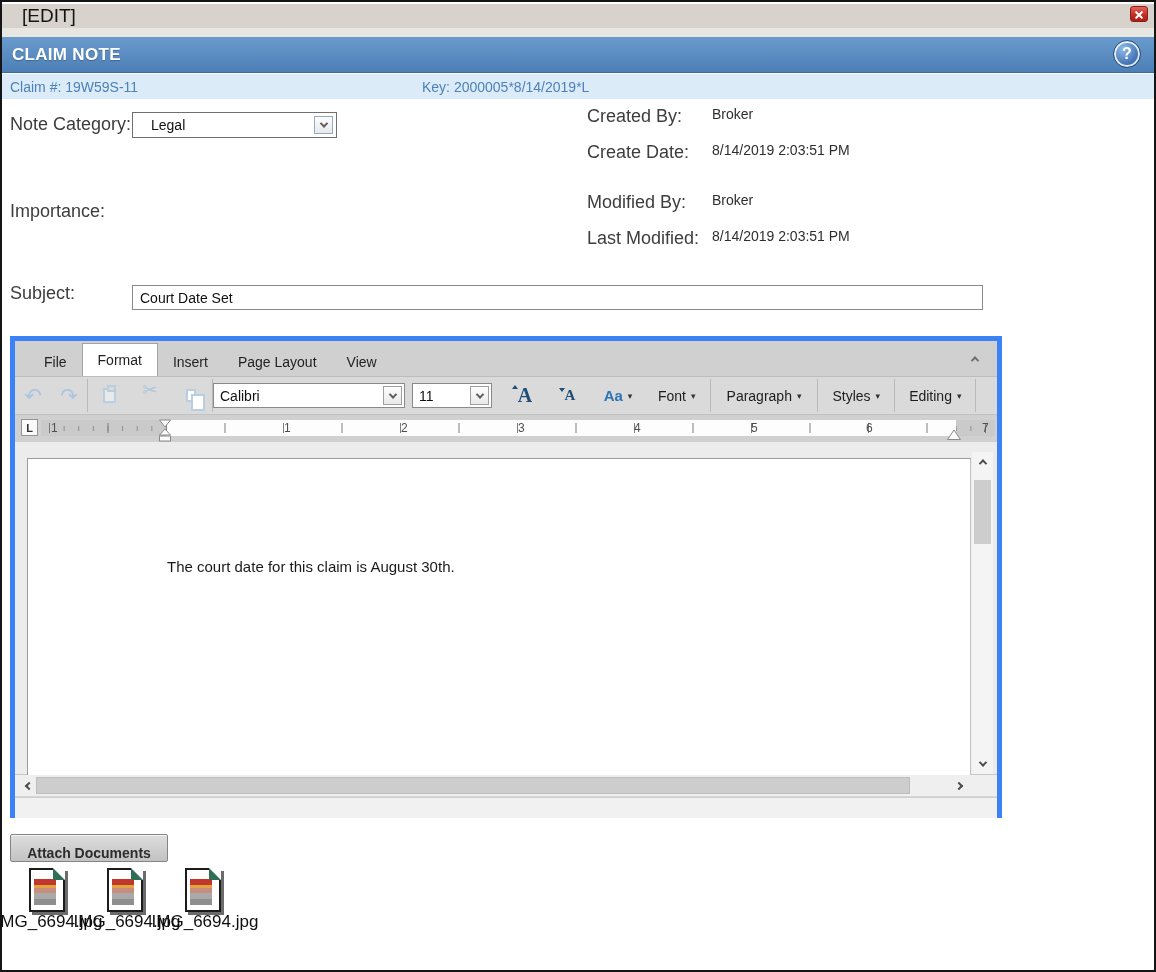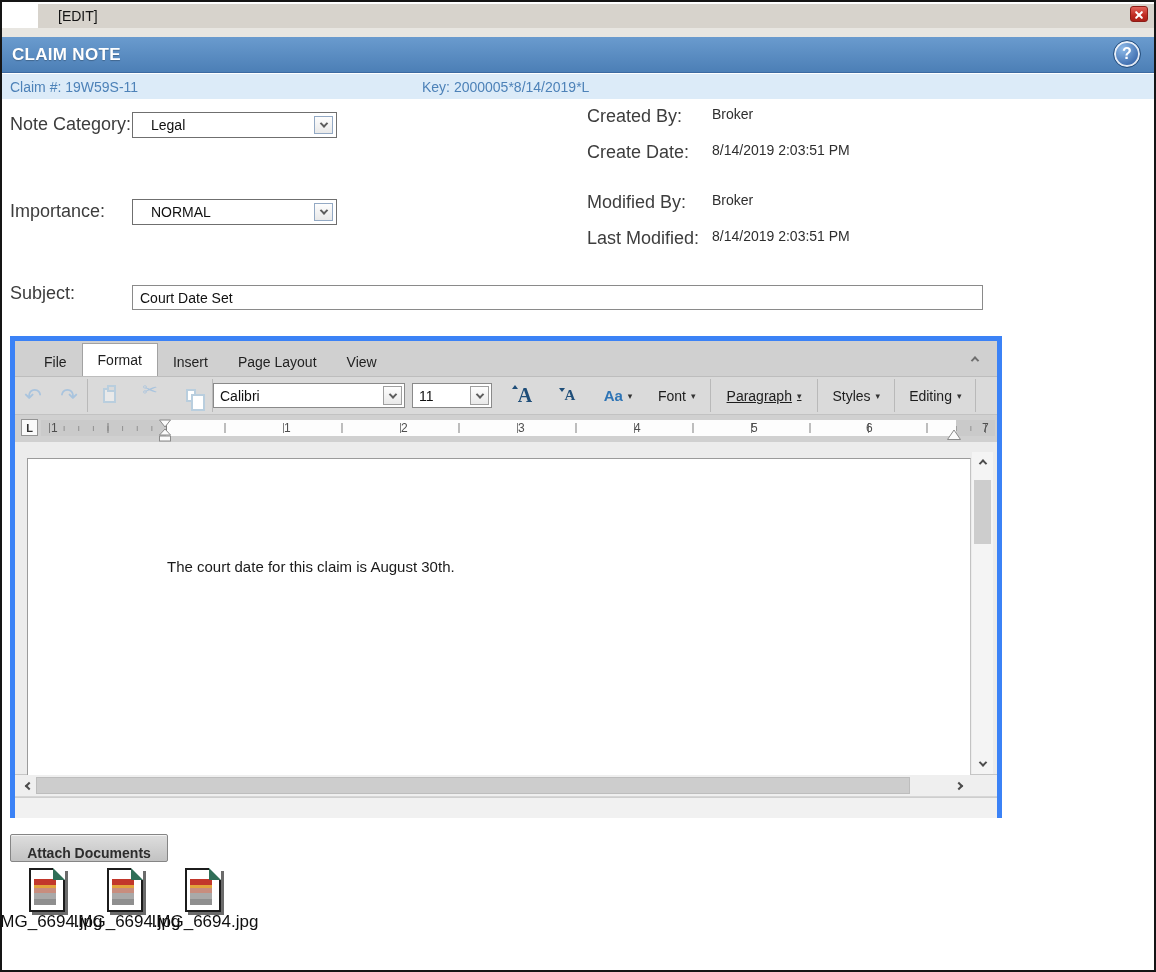--- a/index.html
+++ b/index.html
@@ -2,21 +2,21 @@
 <html><head>
 <meta charset="utf-8">
 <style>
   * { margin:0; padding:0; box-sizing:border-box; }
   body { background:#fff; font-family:"Liberation Sans", sans-serif; }
   .app { position:relative; width:1156px; height:972px; background:#fff;
          border:2px solid #151515; overflow:hidden; font-family:"Liberation Sans", sans-serif; }
 
   
   .titlebar { position:absolute; left:0; top:2px; right:0; height:24px; background:#d7d3cc;
-              display:flex; align-items:center; padding-left:20px; font-size:14px; color:#141414;margin-left:36px; }
+              display:flex; align-items:center; padding-left:20px; font-size:19px; color:#141414; }
   .titlebar-strip { position:absolute; left:0; top:26px; right:0; height:9px; background:#e8e6e1; }
   .close-btn { position:absolute; right:6px; top:4px; width:18px; height:16px; border:1px solid #8d1d17;
                border-radius:3px; background:linear-gradient(#e2635a,#c02b22 60%,#a92018); cursor:pointer; }
   .close-btn::before, .close-btn::after { content:""; position:absolute; left:3px; right:3px; top:6.5px;
                height:2px; background:#fff; border-radius:1px; }
   .close-btn::before { transform:rotate(45deg); }
   .close-btn::after  { transform:rotate(-45deg); }
 
   .header { position:absolute; left:0; top:35px; right:0; height:36px;
             background:linear-gradient(#6a9bce,#4c7fb6); border-bottom:1px solid #3c6aa2;
@@ -183,26 +183,20 @@
 
   <span class="flabel" style="left:8px; top:112px;">Note Category:</span>
   <div class="fake-select" style="left:130px; top:110px; width:205px;">
     <span>Legal</span>
     <span class="dd-btn">
         <i class="chev down"></i>
       </span>
   </div>
 
   <span class="flabel" style="left:8px; top:199px;">Importance:</span>
-  <div class="fake-select" style="left:130px; top:197px; width:205px;">
-    <span>NORMAL</span>
-    <span class="dd-btn">
-        <i class="chev down"></i>
-      </span>
-  </div>
 
   <span class="flabel" style="left:585px; top:104px;">Created By:</span>
   <span class="fvalue" style="left:710px; top:104px;">Broker</span>
 
   <span class="flabel" style="left:585px; top:140px;">Create Date:</span>
   <span class="fvalue" style="left:710px; top:140px;">8/14/2019 2:03:51 PM</span>
 
   <span class="flabel" style="left:585px; top:190px;">Modified By:</span>
   <span class="fvalue" style="left:710px; top:190px;">Broker</span>
 
@@ -269,21 +263,21 @@
       </div>
       <div class="tbtn" style="width:52px;">
         <span class="aa-label">Aa</span>
         <span class="caret">▾</span>
       </div>
       <div class="tbtn" style="padding:0 14px;">
         <span>Font</span>
         <span class="caret">▾</span>
       </div>
       <div class="tsep"></div>
-      <div class="tbtn" style="padding:0 16px;text-decoration:underline;">
+      <div class="tbtn" style="padding:0 16px;">
         <span>Paragraph</span>
         <span class="caret">▾</span>
       </div>
       <div class="tsep"></div>
       <div class="tbtn" style="padding:0 14px;">
         <span>Styles</span>
         <span class="caret">▾</span>
       </div>
       <div class="tsep"></div>
       <div class="tbtn" style="padding:0 14px;">

